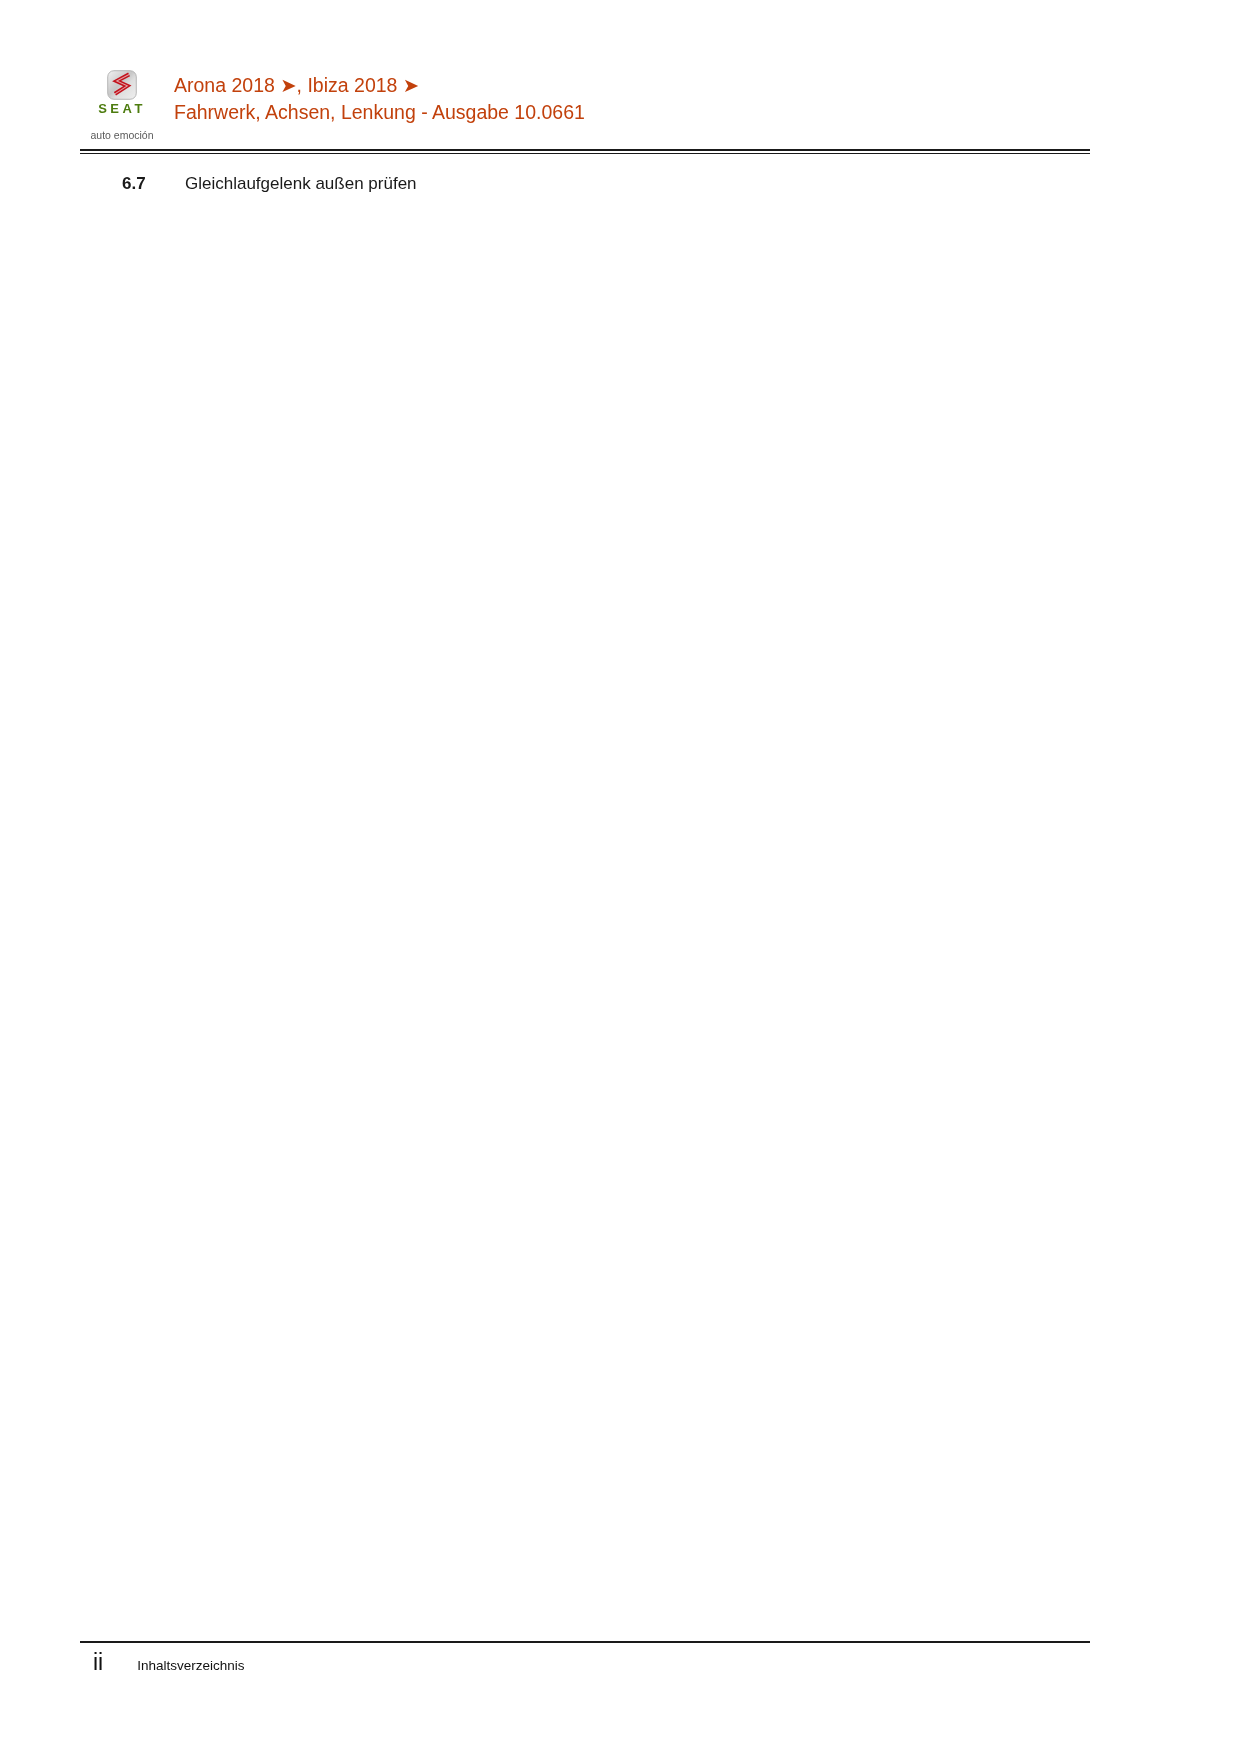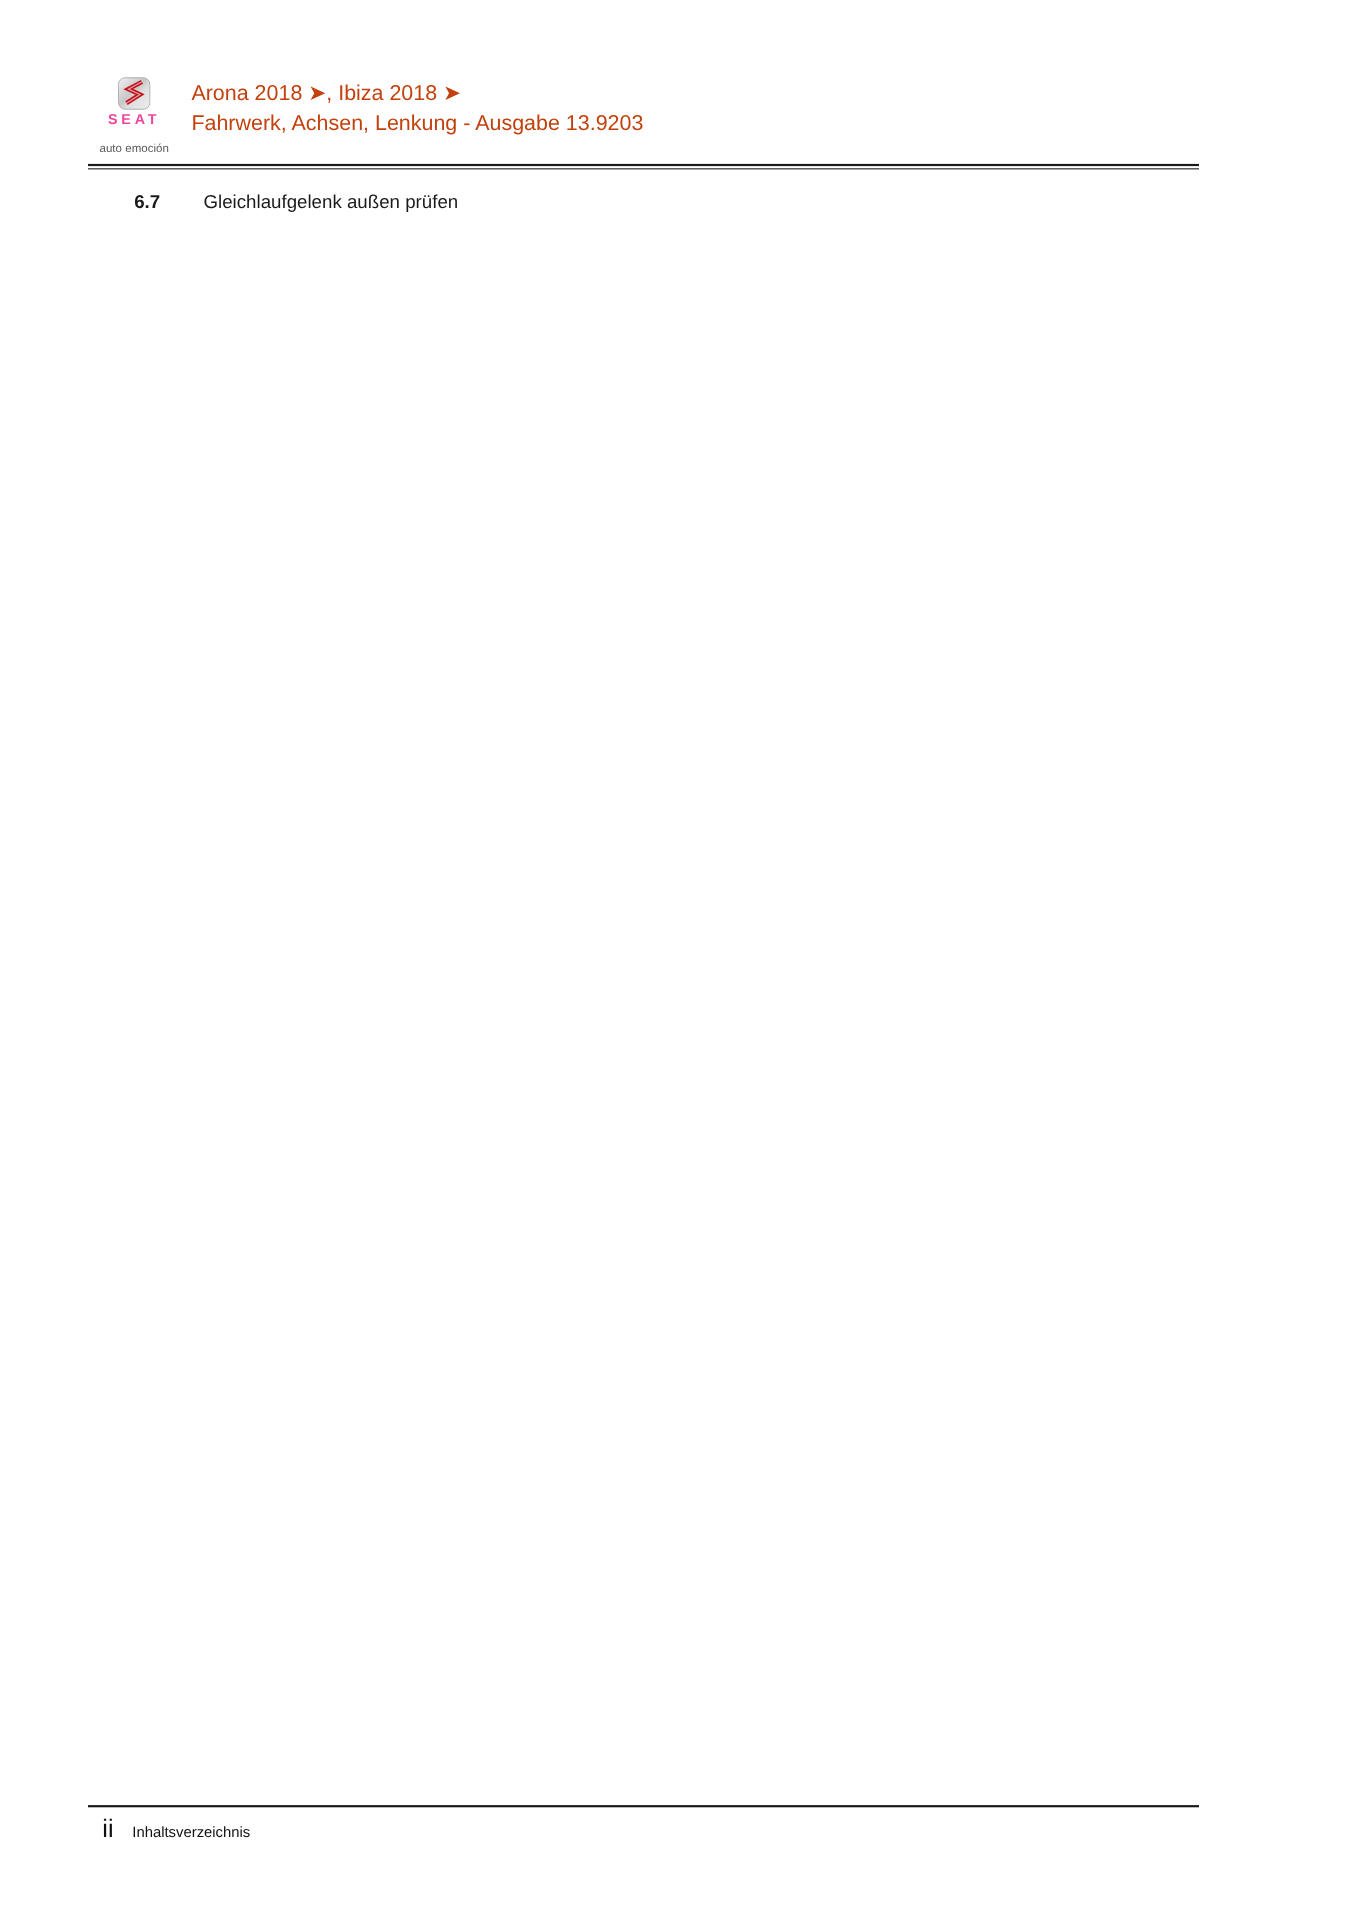--- a/index.html
+++ b/index.html
@@ -20,21 +20,21 @@
   }
   .brand {
     width: 76px;
     flex: none;
     display: flex;
     flex-direction: column;
     align-items: center;
     margin-top: 14px;
   }
   .brand .seat-word {
-    color: #ec4899;
+    color: #4d7c0f;
     font-weight: bold;
     font-size: 13px;
     letter-spacing: 3.5px;
     margin-top: 1px;
   }
   .brand .seat-tagline {
     color: #5a5a5a;
     font-size: 10.5px;
     white-space: nowrap;
     margin-top: 13px;
@@ -83,21 +83,21 @@
   }
   .footer-rule {
     border-top: 2px solid #1a1a1a;
     margin-bottom: 6px;
   }
   .footer-line {
     display: flex;
     align-items: baseline;
   }
   .footer-line .roman { font-size: 23px; color: #111; margin-left: 13px; }
-  .footer-line .label { font-size: 13.5px; margin-left: 17px; color: #111; text-align: center; }
+  .footer-line .label { font-size: 13.5px; margin-left: 34px; color: #111; text-align: center; }
 </style>
 </head>
 <body>
 
 <div class="page">
 
   <div class="header">
     <div class="brand">
       <svg width="30" height="30" viewBox="0 0 34 34">
         <defs>
@@ -110,21 +110,21 @@
         </defs>
         <rect x="0.8" y="0.8" width="32.4" height="32.4" rx="7" fill="url(#badge)" stroke="#adadad" stroke-width="1"></rect>
         <path d="M25 5 L11 12.5 L23 18 L9 27" stroke="#c3121c" stroke-width="4.6" fill="none"></path>
         <path d="M25 5 L11 12.5 L23 18 L9 27" stroke="#f0f0f0" stroke-width="1.2" fill="none" opacity="0.65"></path>
       </svg>
       <div class="seat-word">SEAT</div>
       <div class="seat-tagline">auto emoción</div>
     </div>
     <div class="header-text">
       <div>Arona 2018 ➤, Ibiza 2018 ➤</div>
-      <div>Fahrwerk, Achsen, Lenkung - Ausgabe 13.9203</div>
+      <div>Fahrwerk, Achsen, Lenkung - Ausgabe 10.0661</div>
     </div>
   </div>
 
   <div class="header-rule"></div>
 
   <div class="content">
       <div class="row entry">
       <span class="num">6.7</span>
       <span class="title">Gleichlaufgelenk außen prüfen</span>
       <span class="dots"></span>

